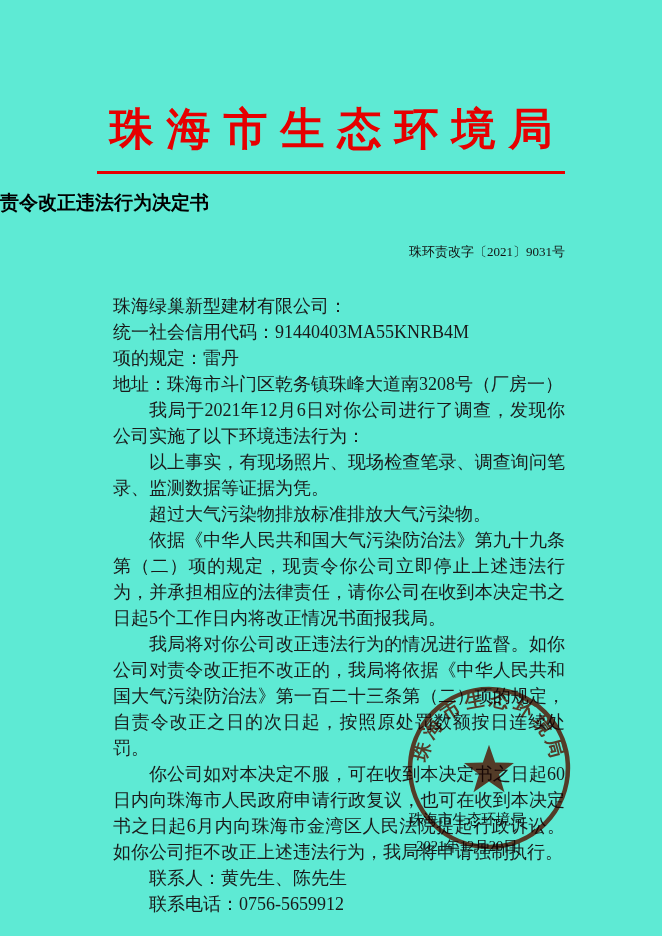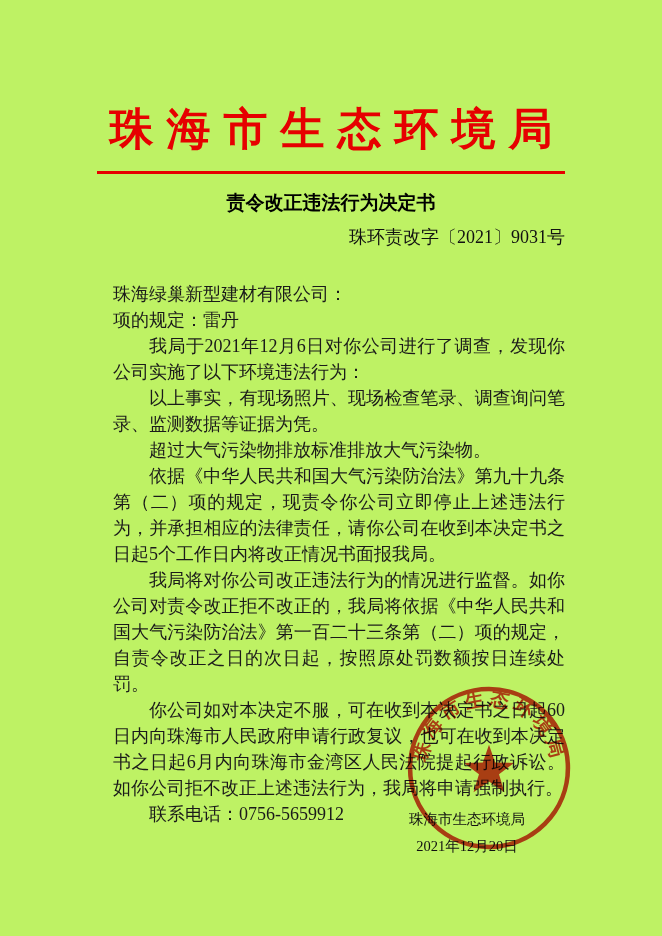--- a/index.html
+++ b/index.html
@@ -5,21 +5,21 @@
   :root{
     --accent:#e60000;
     --seal:#e0301e;
   }
   html,body{margin:0;padding:0;background:#ffffff;}
   .page{
     position:relative;
     width:662px;
     height:936px;
     margin:0 auto;
-    background:#bef264;
+    background:#5eead4;
     font-family:"Liberation Serif","DejaVu Serif",serif;
     color:#1a1a1a;
     overflow:hidden;
   }
   .org-name{
     margin-top:100px;
     text-align:center;
     font-size:44px;
     font-weight:bold;
     letter-spacing:13px;
@@ -28,30 +28,30 @@
     text-indent:13px; 
   }
   .red-rule{
     width:468px;
     height:3px;
     margin:12px auto 0 auto;
     background:var(--accent,#e60000);
   }
   .doc-title{
     margin-top:16px;
-    text-align:center;
+    text-align:left;
     font-size:19px;
     font-weight:bold;
     color:#000;
   }
   .doc-number{
-    margin-top:9px;
+    margin-top:27px;
     padding-right:97px;
     text-align:right;
-    font-size:18px;
+    font-size:13px;
     color:#111;
   }
   .body-block{
     margin:32px 97px 0 113px;
     width:452px;
     font-size:18px;
     line-height:26px;
     text-align:justify;
   }
   .body-block p{
@@ -94,27 +94,30 @@
   <div class="org-name">珠海市生态环境局</div>
 
   <div class="red-rule"></div>
 
   <div class="doc-title">责令改正违法行为决定书</div>
 
   <div class="doc-number">珠环责改字〔2021〕9031号</div>
 
   <div class="body-block">
     <p class="no-indent">珠海绿巢新型建材有限公司：</p>
+    <p class="no-indent">统一社会信用代码：91440403MA55KNRB4M</p>
     <p class="no-indent">项的规定：雷丹</p>
+    <p class="no-indent">地址：珠海市斗门区乾务镇珠峰大道南3208号（厂房一）</p>
     <p class="indent">我局于2021年12月6日对你公司进行了调查，发现你公司实施了以下环境违法行为：</p>
     <p class="indent">以上事实，有现场照片、现场检查笔录、调查询问笔录、监测数据等证据为凭。</p>
     <p class="indent">超过大气污染物排放标准排放大气污染物。</p>
     <p class="indent">依据《中华人民共和国大气污染防治法》第九十九条第（二）项的规定，现责令你公司立即停止上述违法行为，并承担相应的法律责任，请你公司在收到本决定书之日起5个工作日内将改正情况书面报我局。</p>
     <p class="indent">我局将对你公司改正违法行为的情况进行监督。如你公司对责令改正拒不改正的，我局将依据《中华人民共和国大气污染防治法》第一百二十三条第（二）项的规定，自责令改正之日的次日起，按照原处罚数额按日连续处罚。</p>
     <p class="indent">你公司如对本决定不服，可在收到本决定书之日起60日内向珠海市人民政府申请行政复议，也可在收到本决定书之日起6月内向珠海市金湾区人民法院提起行政诉讼。如你公司拒不改正上述违法行为，我局将申请强制执行。</p>
+    <p class="indent">联系人：黄先生、陈先生</p>
     <p class="indent">联系电话：0756-5659912</p>
   </div>
 
   <div class="signature">
     <div>珠海市生态环境局</div>
     <div>2021年12月20日</div>
   </div>
 
   <div class="seal">
     <svg viewBox="0 0 170 170" xmlns="http://www.w3.org/2000/svg">

